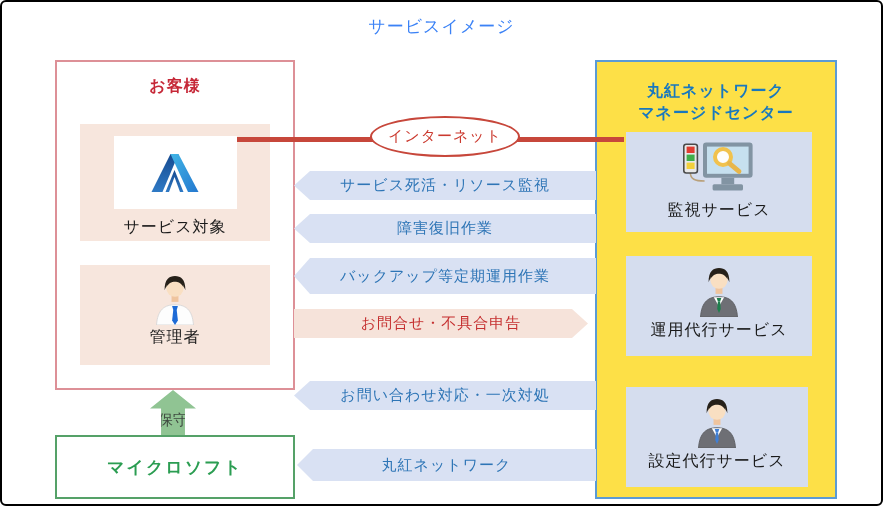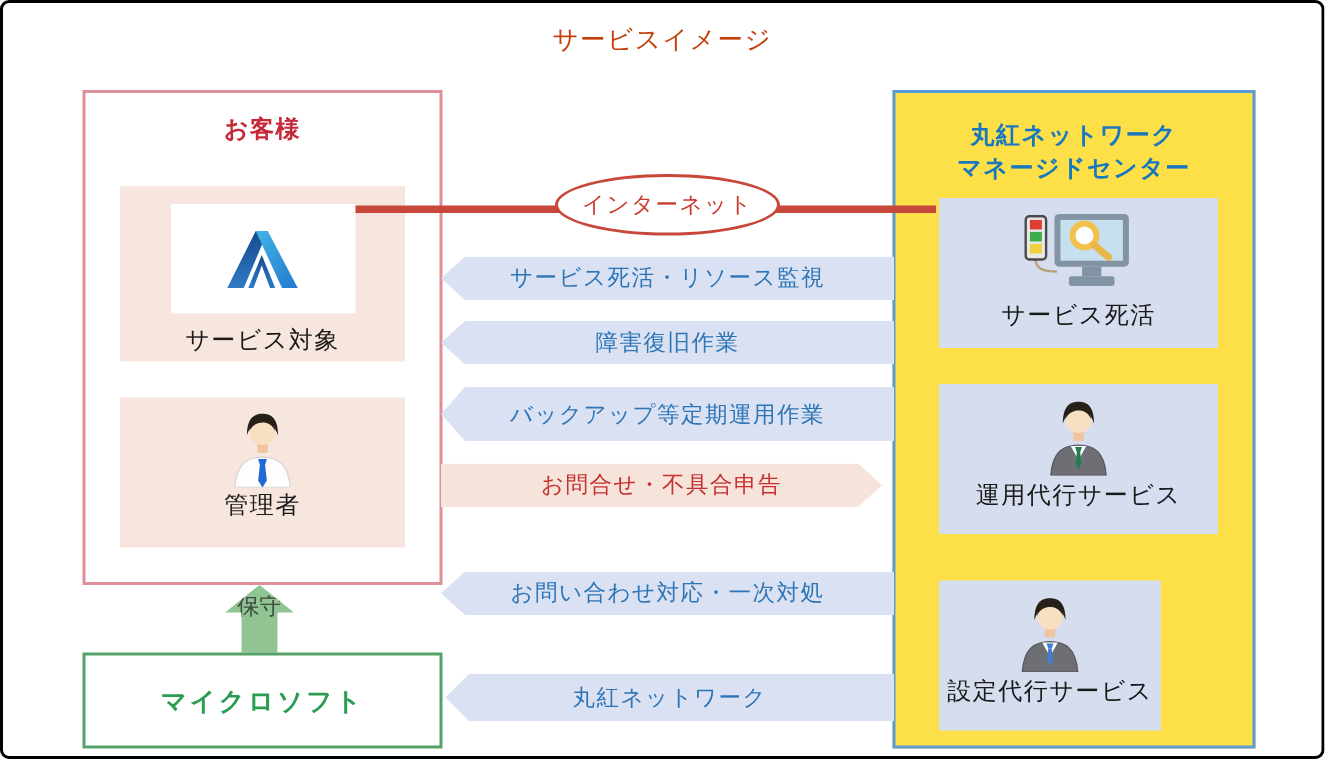--- a/index.html
+++ b/index.html
@@ -10,21 +10,21 @@
     width: 883px; height: 506px;
     background: #fff;
     border: 2px solid #000;
     border-radius: 6px;
     overflow: hidden;
   }
 
   .title {
     position: absolute; top: 13px; left: 0; width: 100%;
     text-align: center;
-    font-size: 17px; letter-spacing: 1px; color: #c2410c;
+    font-size: 17px; letter-spacing: 1px; color: #3b82f6;
   }
 
   
   .customer-box {
     position: absolute; left: 53px; top: 58px; width: 240px; height: 330px;
     background: #fff; border: 2px solid var(--customer-border);
   }
   .customer-title {
     position: absolute; top: 14px; left: 0; width: 100%;
     text-align: center; font-weight: bold; font-size: 16px;
@@ -49,21 +49,21 @@
   .card-admin .person-icon { margin-top: 8px; }
   .card-admin .card-label { margin-top: 2px; }
 
   
   .up-arrow {
     position: absolute; left: 148px; top: 388px; width: 46px; height: 46px;
     background: var(--maintenance-green);
     clip-path: polygon(50% 0, 100% 40%, 76% 40%, 76% 100%, 24% 100%, 24% 40%, 0 40%);
     display: flex; align-items: flex-end; justify-content: center;
   }
-  .up-arrow span { font-size: 15px; color: #3f4a40; padding-bottom: 22px; }
+  .up-arrow span { font-size: 15px; color: #3f4a40; padding-bottom: 6px; }
 
   
   .microsoft-box {
     position: absolute; left: 53px; top: 433px; width: 240px; height: 64px;
     background: #fff; border: 2px solid var(--microsoft-border);
     display: flex; align-items: center; justify-content: center;
   }
   .microsoft-box .ms-label {
     font-weight: bold; font-size: 17px; letter-spacing: 2px;
     color: var(--microsoft-accent);
@@ -74,21 +74,21 @@
     position: absolute; left: 593px; top: 58px; width: 242px; height: 439px;
     background: #fde047; border: 2px solid var(--provider-border);
   }
   .provider-title {
     position: absolute; top: 18px; left: 0; width: 100%;
     text-align: center; font-weight: bold; font-size: 16px; line-height: 22px;
     color: var(--provider-accent); letter-spacing: 1px;
   }
   .card-monitor { left: 29px; top: 70px;  width: 186px; height: 100px; }
   .card-ops     { left: 29px; top: 194px; width: 186px; height: 100px; }
-  .card-config  { left: 29px; top: 325px; width: 148px; height: 100px; }
+  .card-config  { left: 29px; top: 325px; width: 182px; height: 100px; }
   .card-monitor .svc-icon, .card-ops .svc-icon, .card-config .svc-icon { margin-top: 9px; }
   .card-monitor .card-label, .card-ops .card-label, .card-config .card-label { margin-top: 3px; }
 
   
   .internet-line {
     position: absolute; left: 235px; top: 135px; width: 387px; height: 5px;
     background: var(--internet-red); z-index: 2;
   }
   .internet-ellipse {
     position: absolute; left: 368px; top: 114px; width: 150px; height: 41px;
@@ -185,21 +185,21 @@
         <rect x="9.5" y="7" width="10" height="8" fill="#e03c31"></rect>
         <rect x="9.5" y="17" width="10" height="8" fill="#3fae49"></rect>
         <rect x="9.5" y="27" width="10" height="8" fill="#f2d03b"></rect>
         <rect x="30" y="2" width="62" height="44" rx="4" fill="#8294a3"></rect>
         <rect x="35" y="7" width="52" height="34" fill="#c6e0ef"></rect>
         <circle cx="55" cy="20" r="10" fill="#fdfdfd" stroke="#f1c24d" stroke-width="5"></circle>
         <line x1="63" y1="28" x2="75" y2="38" stroke="#e8b64a" stroke-width="6" stroke-linecap="round"></line>
         <rect x="53" y="46" width="16" height="8" fill="#8294a3"></rect>
         <rect x="42" y="54" width="38" height="8" rx="2" fill="#8294a3"></rect>
       </svg>
-      <div class="card-label">サービス死活</div>
+      <div class="card-label">監視サービス</div>
     </div>
 
     <div class="card card-blue card-ops">
       <svg class="svc-icon" width="60" height="52" viewBox="0 0 100 90">
         <path d="M32 30 C32 10 40 5 50 5 C60 5 68 10 68 30 C64 18 58 15 50 15 C42 15 36 18 32 30 Z" fill="#262019"></path>
         <rect x="44" y="38" width="12" height="12" fill="#efc49e"></rect>
         <circle cx="50" cy="26" r="15" fill="#f9dfc2"></circle>
         <path d="M35 25 C36 11 44 9 50 9 C58 9 64 14 65 25 C60 16 55 15 50 15 C44 15 38 18 35 25 Z" fill="#262019"></path>
         <path d="M18 90 C20 63 32 55 50 55 C68 55 80 63 82 90 Z" fill="#6e6f75" stroke="#5a5b60" stroke-width="1.5"></path>
         <polygon points="41,56 59,56 50,72" fill="#ffffff"></polygon>

